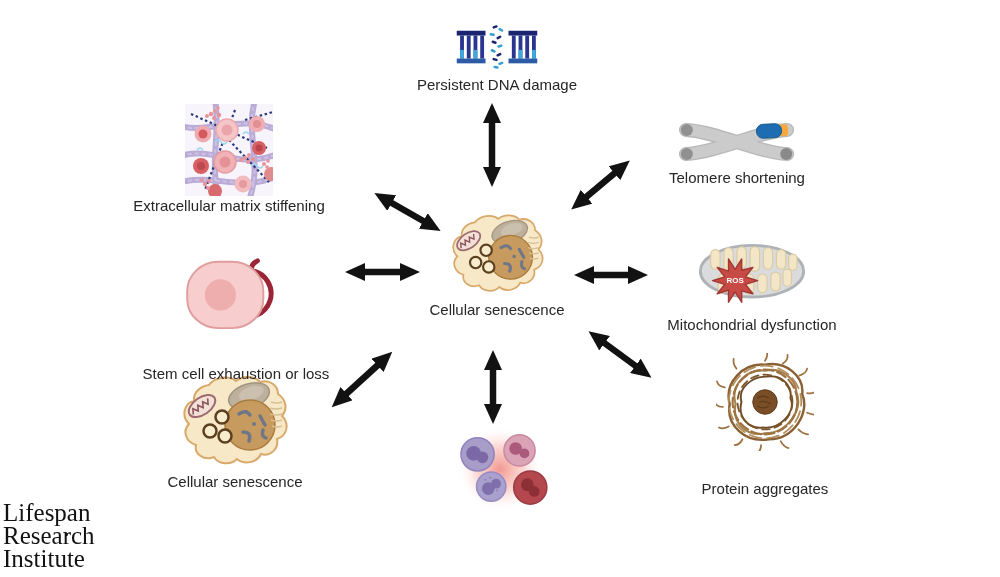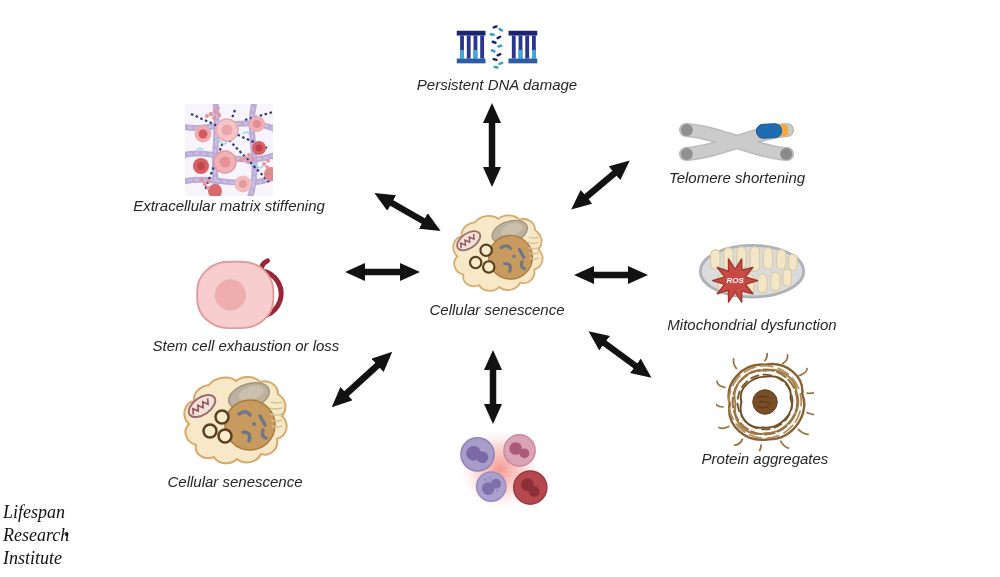--- a/index.html
+++ b/index.html
@@ -1,24 +1,24 @@
 <!DOCTYPE html>
 <html><head>
 <meta charset="utf-8">
 <style>
   html,body{margin:0;padding:0;background:#fff;}
   .canvas{position:relative;width:880px;height:577px;background:#ffffff;overflow:hidden;
-          font-family:"Liberation Sans",sans-serif;font-style:italic;}
+          font-family:"Liberation Sans",sans-serif;}
   .node{position:absolute;display:flex;flex-direction:column;align-items:center;}
   .label{font-size:15px;line-height:19px;color:#262626;text-align:center;white-space:nowrap;}
   .label.sub{white-space:nowrap;}
   svg{display:block;}
   .arrow-layer{position:absolute;left:0;top:0;width:1000px;height:577px;pointer-events:none;}
   .logo{position:absolute;left:3px;top:501px;font-family:"Liberation Serif",serif;
-        font-size:18px;line-height:23px;color:#121212;}
+        font-size:25px;line-height:23px;color:#121212;}
   .logo-dot{position:absolute;left:65px;top:533px;width:3px;height:3px;border-radius:50%;background:#121212;}
 </style>
 </head>
 <body>
 
 <div class="canvas">
 
   <svg width="0" height="0" style="position:absolute" aria-hidden="true">
     <defs>
       <g id="sen-cell">
@@ -151,21 +151,21 @@
           <rect x="64" y="33" width="10" height="20" rx="5"></rect>
         <rect x="78" y="31" width="10" height="20" rx="5"></rect>
           <rect x="91" y="28" width="9" height="18" rx="4.5"></rect>
       </g>
       <polygon points="64,40 51,44 59,54 47,51 47,63 40,52 33,63 33,50 21,54 29,44 16,40 29,36 21,26 33,30 33,17 40,28 47,17 47,29 59,26 51,36" fill="#c74a44" stroke="#a13732" stroke-width="1.5" stroke-linejoin="round"></polygon>
       <text x="40" y="43" text-anchor="middle" font-family="Liberation Sans, sans-serif" font-size="8.5" font-weight="bold" fill="#ffffff">ROS</text>
     </svg>
     <div class="label" style="margin-top:10px">Mitochondrial dysfunction</div>
   </div>
 
-  <div class="node" style="left:625px;top:353px;width:280px;">
+  <div class="node" style="left:625px;top:353px;width:280px;gap:30px;">
     <svg viewBox="0 0 100 100" width="98" height="98">
       <g fill="none" stroke-linecap="round">
         <path d="M50,12 C72,8 90,24 88,42 C96,60 80,88 54,88 C30,92 10,74 14,52 C8,30 28,10 50,12 Z" stroke="#8a6134" stroke-width="2.5"></path>
         <path d="M50,18 C66,14 82,26 82,40 C90,58 72,82 50,82 C30,86 16,70 20,52 C14,32 32,16 50,18 Z" stroke="#a8824f" stroke-width="2.2"></path>
         <path d="M52,24 C68,22 78,34 76,46 C82,60 66,78 48,76 C32,78 22,64 26,50 C22,36 36,24 52,24 Z" stroke="#6f4c27" stroke-width="2"></path>
         <circle cx="50" cy="50" r="33" stroke="#9c7340" stroke-width="2.2" stroke-dasharray="10 4"></circle>
         <circle cx="50" cy="50" r="28" stroke="#7a5526" stroke-width="1.8" stroke-dasharray="8 5"></circle>
         <circle cx="50" cy="50" r="37" stroke="#b08d5a" stroke-width="1.8" stroke-dasharray="12 6" transform="rotate(40 50 50)"></circle>
         <g stroke="#9c7340" stroke-width="1.8">
           <path d="M50,8 q4,-6 1,-10"></path>
@@ -229,21 +229,21 @@
     </svg>
   </div>
 
   <div class="node" style="left:115px;top:372px;width:240px;">
     <svg viewBox="0 0 120 95" width="120" height="95">
       <use href="#sen-cell"></use>
     </svg>
     <div class="label" style="margin-top:5px">Cellular senescence</div>
   </div>
 
-  <div class="node" style="left:136px;top:254px;width:220px;">
+  <div class="node" style="left:126px;top:254px;width:220px;gap:28px;">
     <svg viewBox="0 0 112 82" width="112" height="80">
       <path d="M78,7 C74,9 71,12 72,17 A24,24 0 1 1 57,62" fill="none" stroke="#9b2436" stroke-width="5" stroke-linecap="round"></path>
       <rect x="6" y="8" width="78" height="68" rx="32" ry="30" fill="#f8cdcd" stroke="#df9d9d" stroke-width="2"></rect>
       <circle cx="40" cy="42" r="16" fill="#efaeae"></circle>
     </svg>
     <div class="label" style="margin-top:2px">Stem cell exhaustion or loss</div>
   </div>
 
   <div class="node" style="left:109px;top:104px;width:240px;">
     <svg viewBox="0 0 88 92" width="88" height="92">

